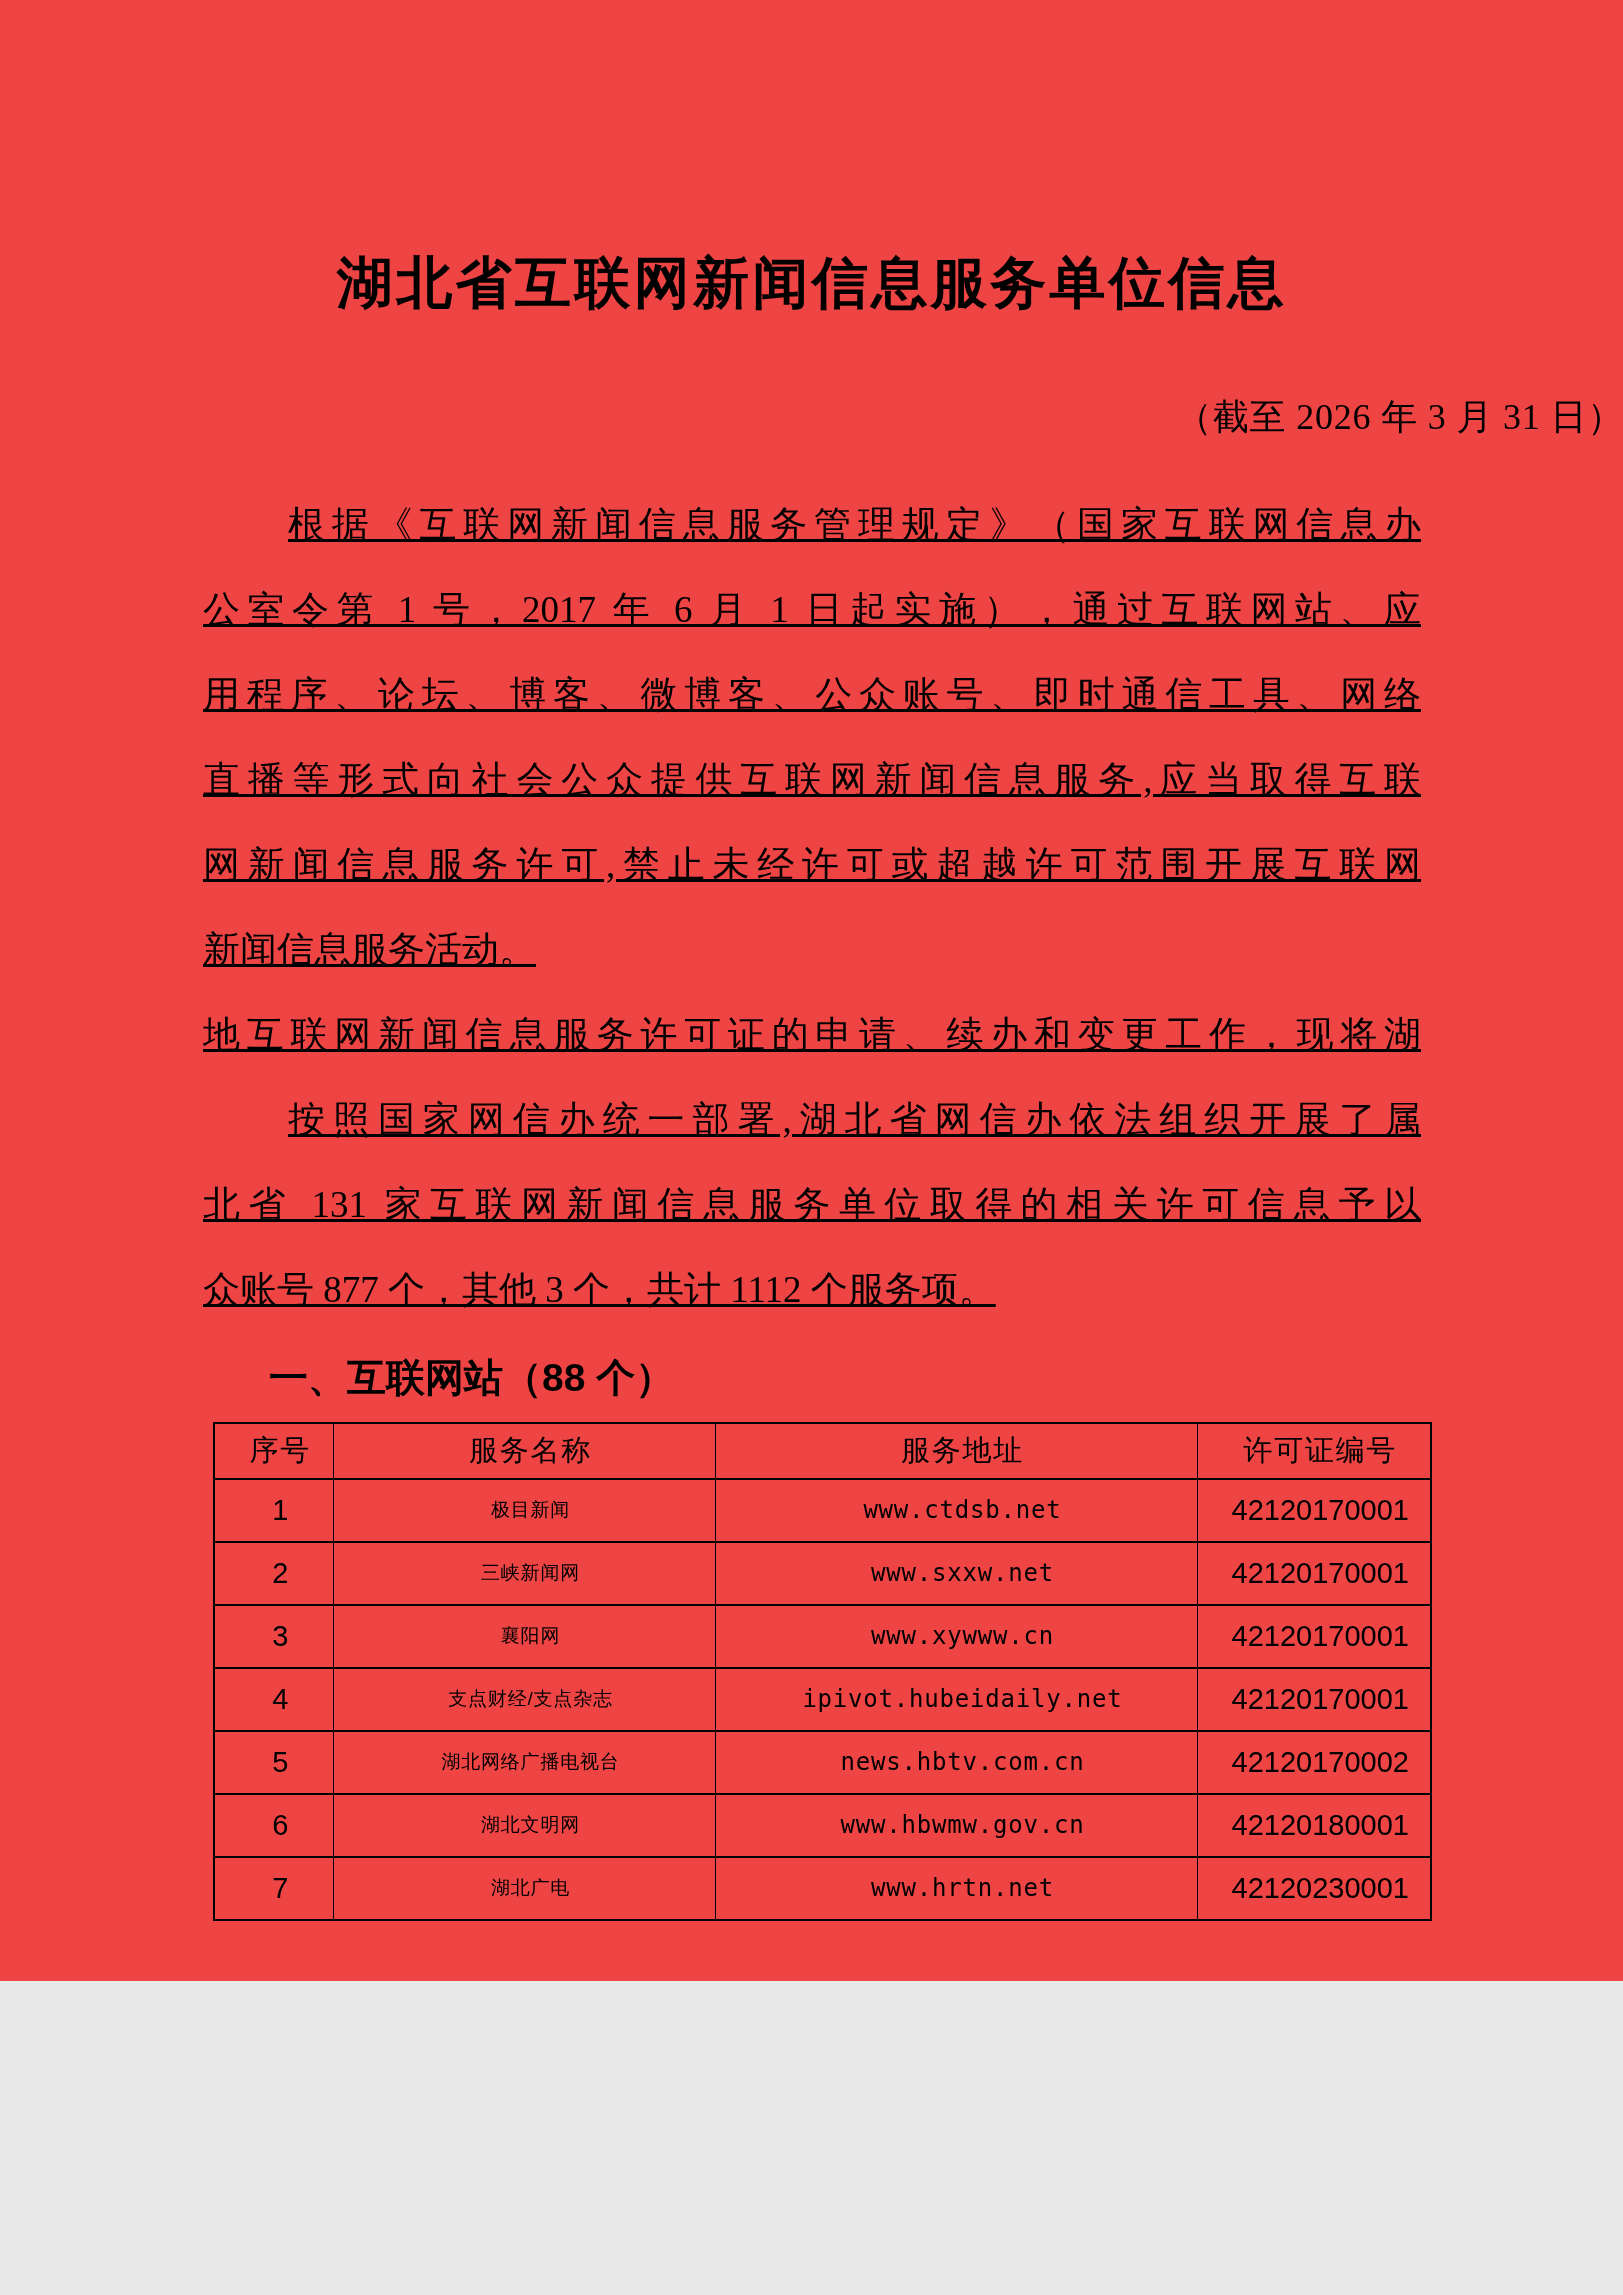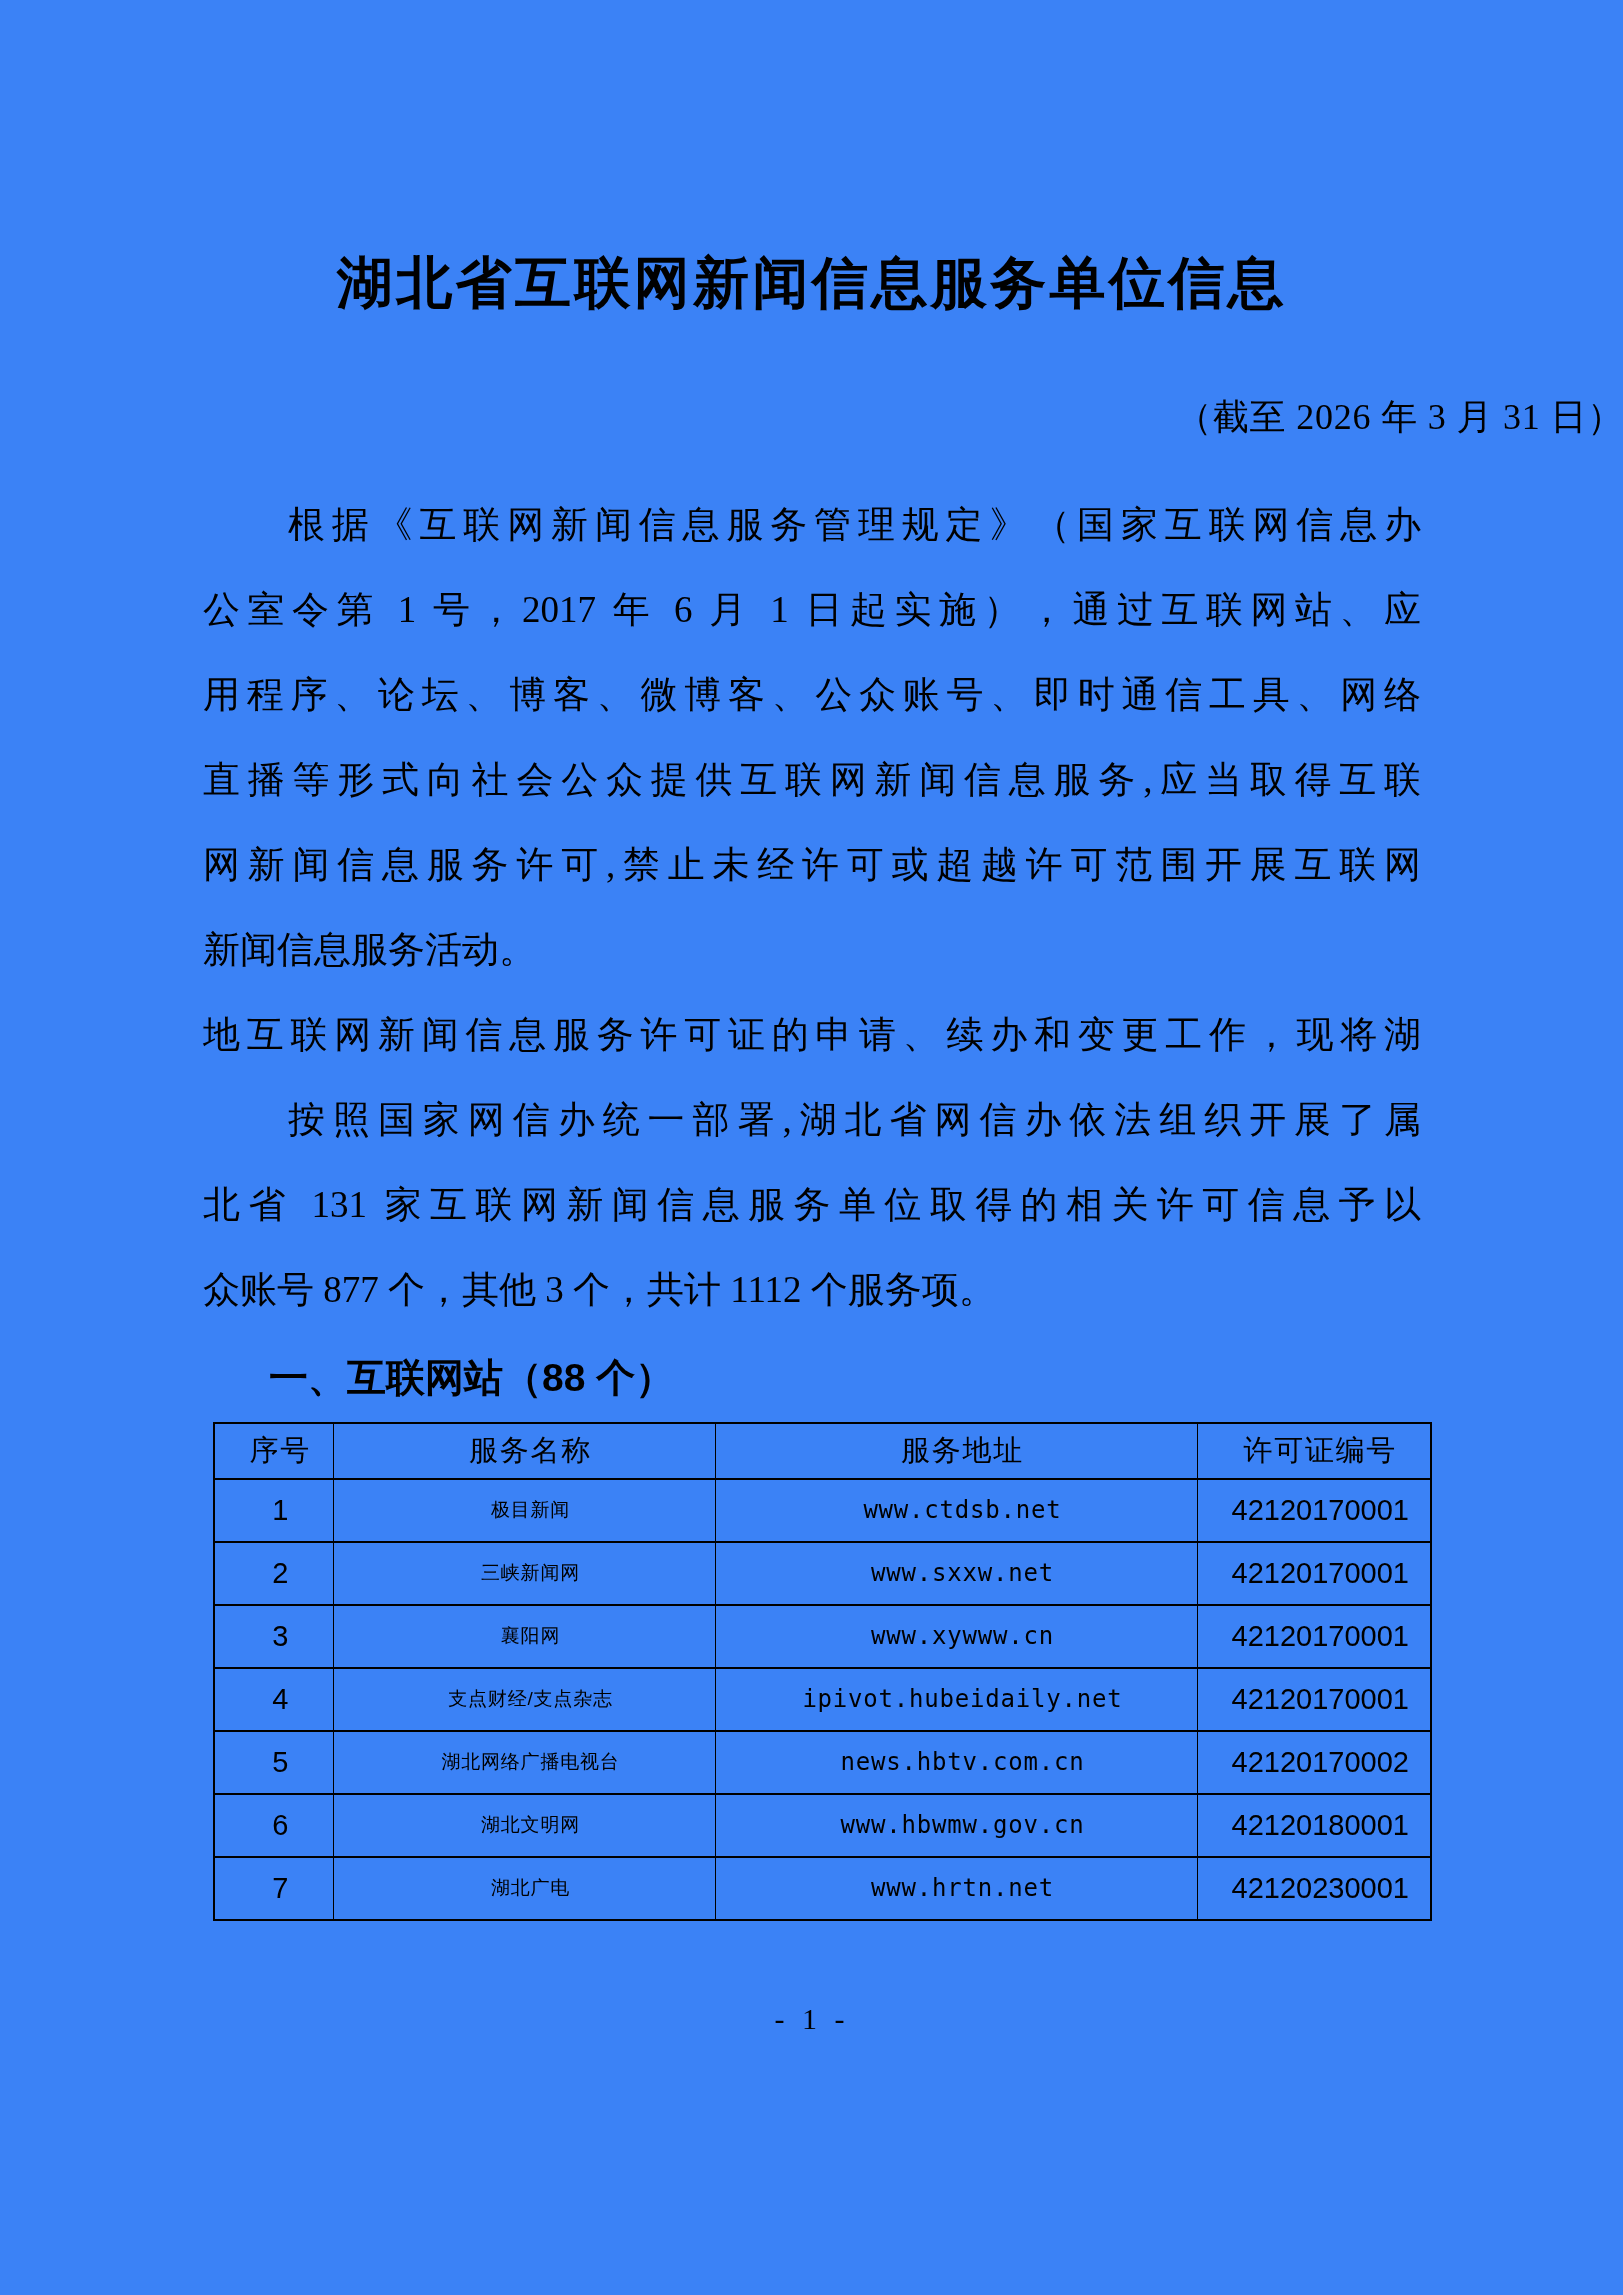--- a/index.html
+++ b/index.html
@@ -1,21 +1,21 @@
 <!DOCTYPE html>
 <html lang="zh" style="font-size:13.5px"><head>
 <meta charset="utf-8">
 <style>
   * { margin: 0; padding: 0; box-sizing: border-box; }
   html, body { background: #e8e8e8; }
   .page {
     position: relative;
     width: 1624px;
-    height: 2295px;
-    background: #3b82f6;
+    height: 1981px;
+    background: #ef4444;
     color: #000000;
     overflow: hidden;
     font-family: "Liberation Serif", "DejaVu Serif", serif;
   }
   .doc-title {
     margin-top: 255px;
     text-align: center;
     font-family: "Liberation Sans", "DejaVu Sans", sans-serif;
     font-weight: bold;
     font-size: 56px;
@@ -29,20 +29,21 @@
     line-height: 1;
     letter-spacing: 0.8px;
   }
   .content {
     margin: 0 203px;
   }
   .body-text {
     margin-top: 47px;
     font-size: 37px;
     line-height: 85px;
+    text-decoration: underline;
   }
   .bline {
     text-align: justify;
     text-align-last: justify;
   }
   .bline.last {
     text-align: left;
     text-align-last: left;
   }
   .bline.indent {

